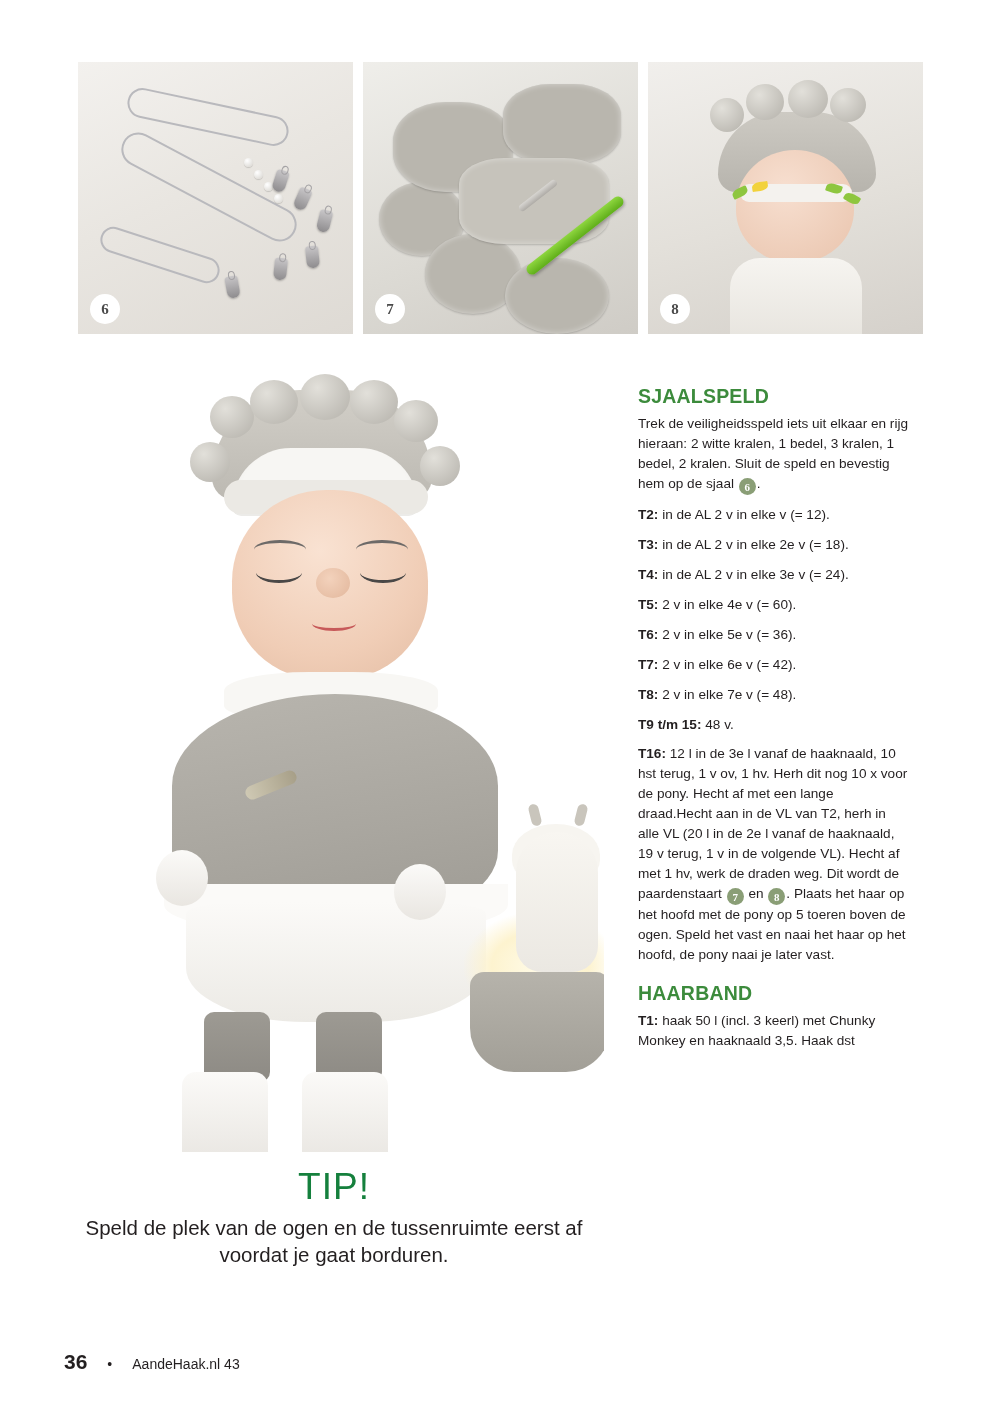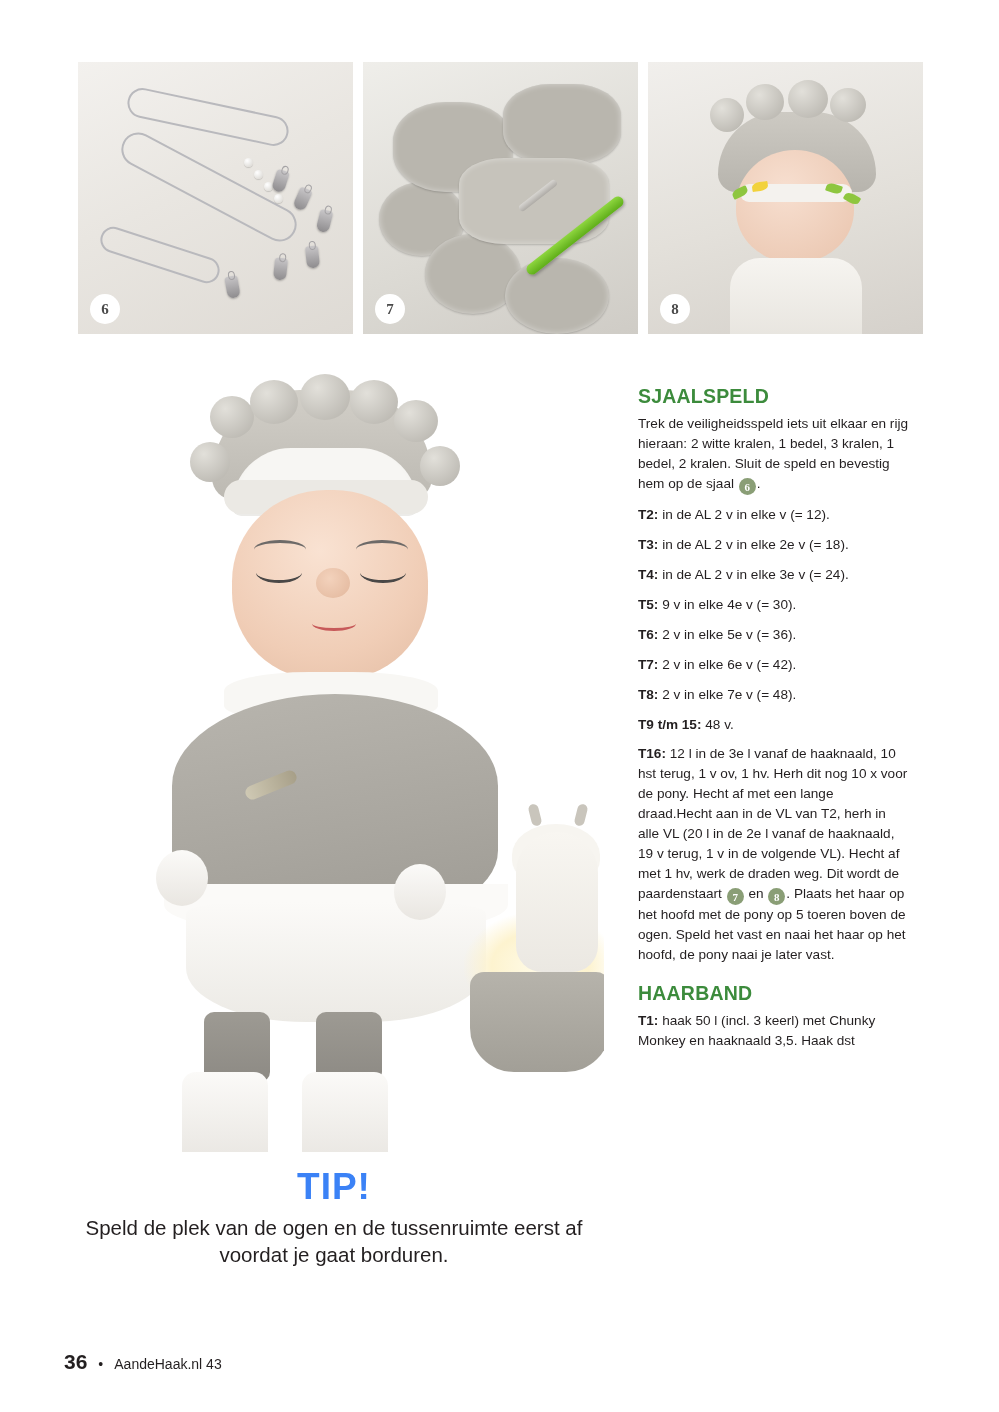--- a/index.html
+++ b/index.html
@@ -204,23 +204,23 @@
     position: absolute;
     left: 64px;
     top: 1166px;
     width: 540px;
     text-align: center;
   }
   .tip-title {
     font-family: "Liberation Sans", sans-serif;
     font-size: 37px;
     letter-spacing: 1px;
-    color: #3b82f6;
+    color: #15803d;
     margin: 0 0 6px 0;
-    font-weight: 700;
+    font-weight: 400;
   }
   .tip-text {
     font-size: 20.5px;
     line-height: 1.32;
     color: #231f20;
     margin: 0;
     padding: 0 18px;
   }
 
   
@@ -259,21 +259,21 @@
     font-family: "Liberation Serif", serif;
   }
 
   
   .footer {
     position: absolute;
     left: 64px;
     bottom: 38px;
     display: flex;
     align-items: baseline;
-    gap: 11px;
+    gap: 20px;
     font-size: 14px;
     color: #231f20;
   }
   .folio {
     font-size: 21px;
     font-weight: bold;
   }
   .dot { font-size: 14px; }
 </style>
 </head>
@@ -373,21 +373,21 @@
 
   <div class="col">
 
 
     <div class="h-green">SJAALSPELD</div>
     <p><span>Trek de veiligheidsspeld iets uit elkaar en rijg hieraan: 2 witte kralen, 1 bedel, 3 kralen, 1 bedel, 2 kralen. Sluit de speld en bevestig hem op de sjaal </span><span class="inline-badge">6</span><span>.</span></p>
 
     <p class="rowline"><b>T2:</b><span> in de AL 2 v in elke v (= 12).</span></p>
     <p class="rowline"><b>T3:</b><span> in de AL 2 v in elke 2e v (= 18).</span></p>
     <p class="rowline"><b>T4:</b><span> in de AL 2 v in elke 3e v (= 24).</span></p>
-    <p class="rowline"><b>T5:</b><span> 9 v in elke 4e v (= 30).</span></p>
+    <p class="rowline"><b>T5:</b><span> 2 v in elke 4e v (= 60).</span></p>
     <p class="rowline"><b>T6:</b><span> 2 v in elke 5e v (= 36).</span></p>
     <p class="rowline"><b>T7:</b><span> 2 v in elke 6e v (= 42).</span></p>
     <p class="rowline"><b>T8:</b><span> 2 v in elke 7e v (= 48).</span></p>
     <p class="rowline" style="margin-bottom:9px;"><b>T9 t/m 15:</b><span> 48 v.</span></p>
     <p><b>T16:</b><span> 12 l in de 3e l vanaf de haaknaald, 10 hst terug, 1 v ov, 1 hv. Herh dit nog 10 x voor de pony. Hecht af met een lange draad.Hecht aan in de VL van T2, herh in alle VL (20 l in de 2e l vanaf de haaknaald, 19 v terug, 1 v in de volgende VL). Hecht af met 1 hv, werk de draden weg. Dit wordt de paardenstaart </span><span class="inline-badge">7</span><span> en </span><span class="inline-badge">8</span><span>. Plaats het haar op het hoofd met de pony op 5 toeren boven de ogen. Speld het vast en naai het haar op het hoofd, de pony naai je later vast.</span></p>
 
 
     <div class="h-green">HAARBAND</div>
     <p><b>T1:</b><span> haak 50 l (incl. 3 keerl) met Chunky Monkey en haaknaald 3,5. Haak dst</span></p>
   </div>

